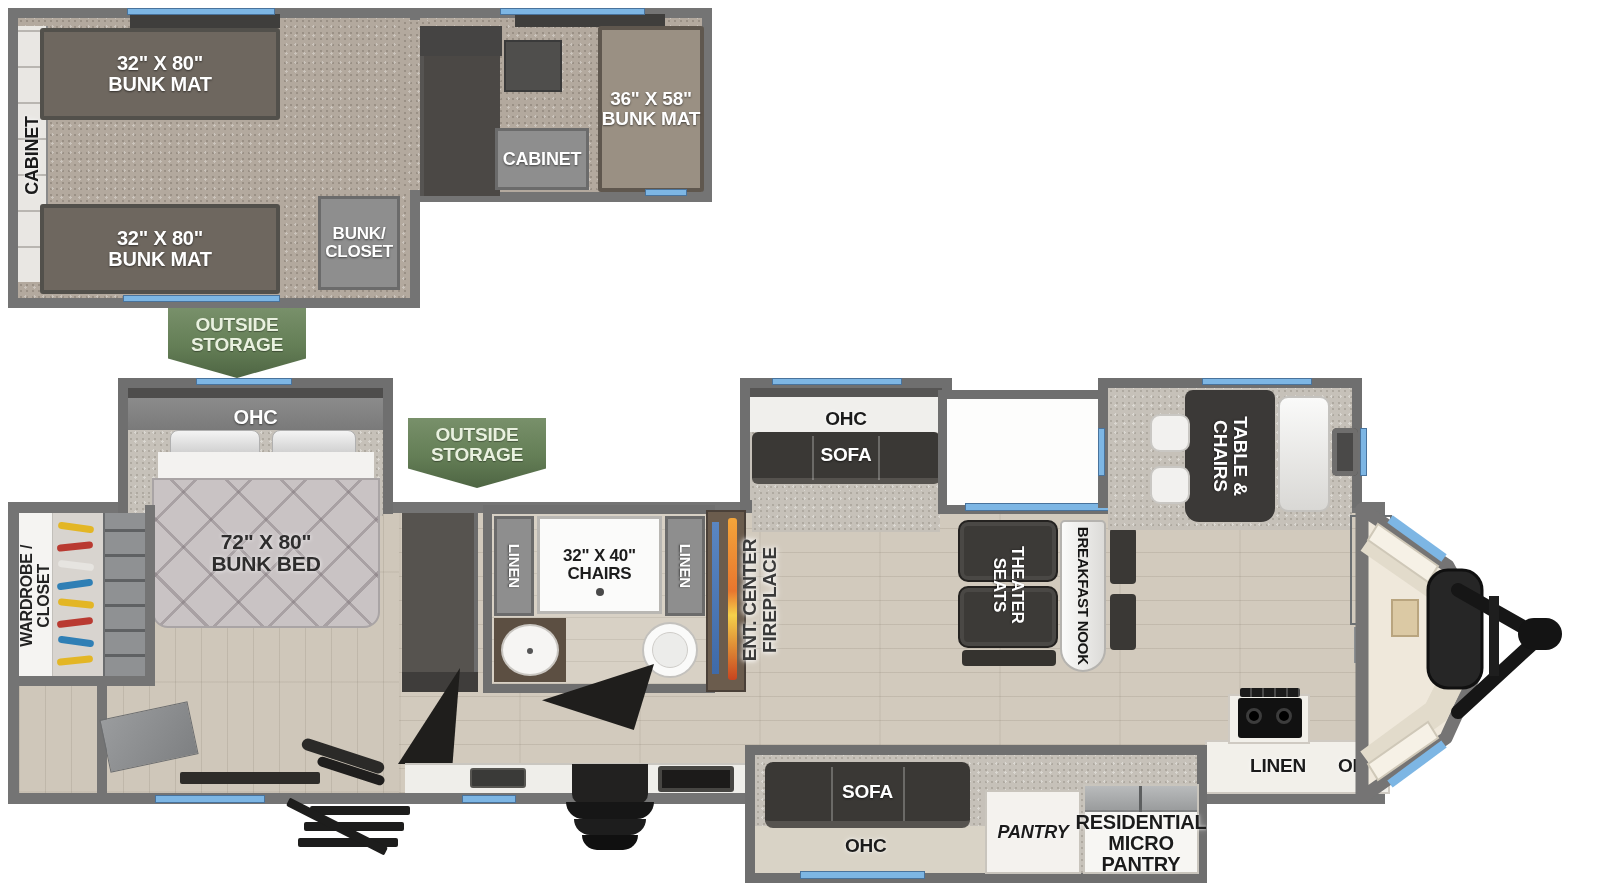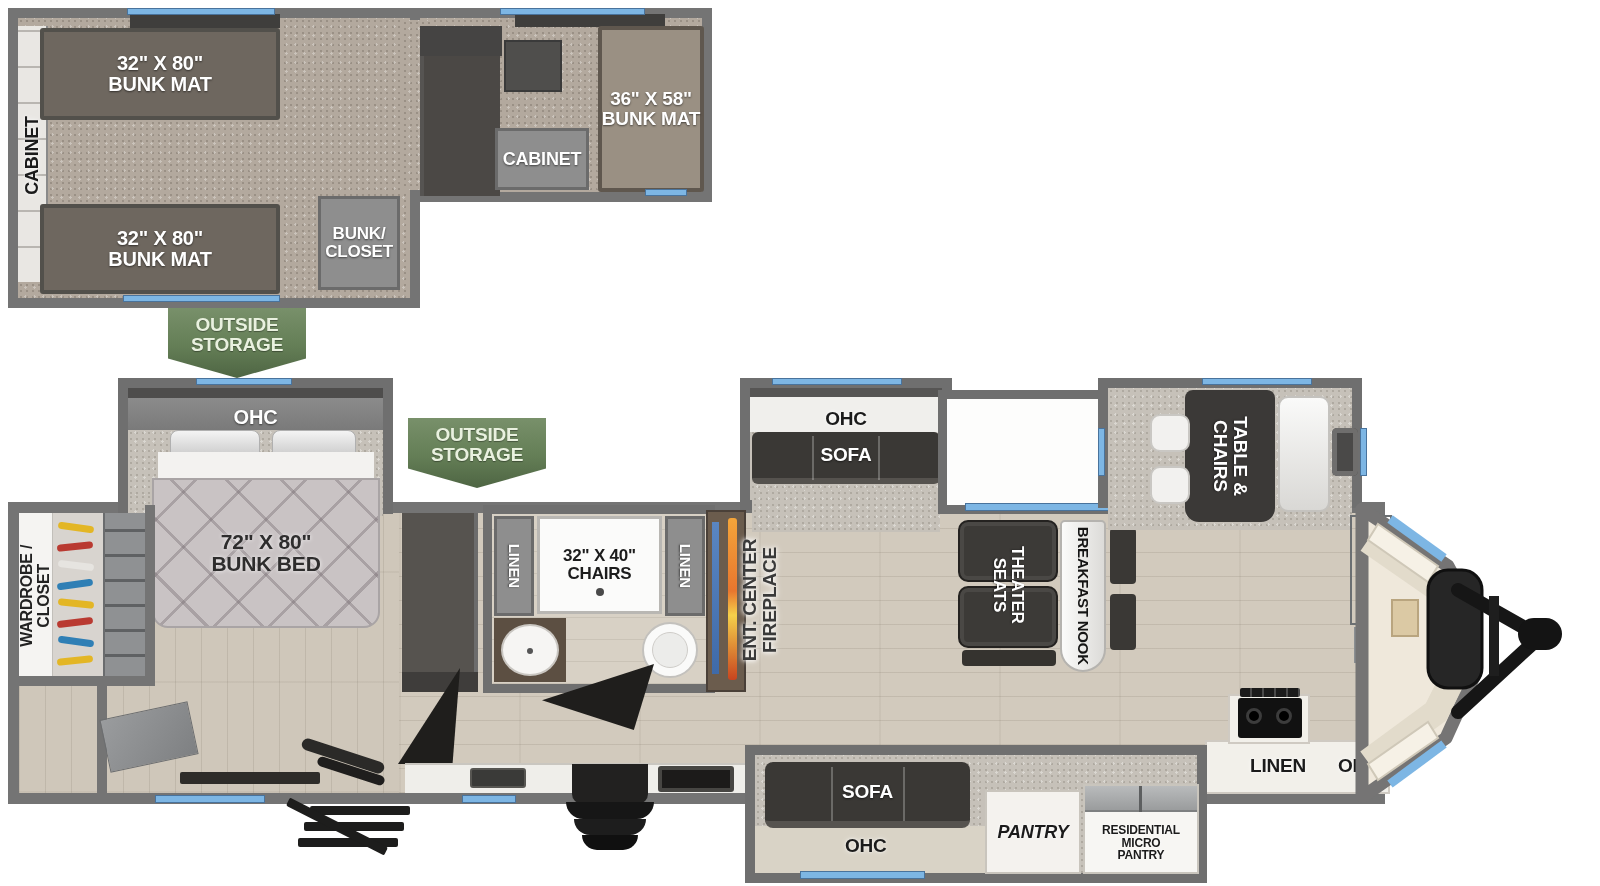--- a/index.html
+++ b/index.html
@@ -287,21 +287,21 @@
     <div class="lbl lw" style="font-size:19px;">SOFA</div>
   </div>
   <div class="lbl lb abs" style="left:845px;top:836px;font-size:19px;">OHC</div>
   <div class="abs" style="left:985px;top:790px;width:96px;height:84px;background:#f4f2ee;border:2px solid #c9c5bd;display:flex;align-items:center;justify-content:center;">
     <div class="lbl lb" style="font-size:18px;font-style:italic;">PANTRY</div>
   </div>
   <div class="abs" style="left:1083px;top:784px;width:116px;height:90px;background:#f7f6f3;border:2px solid #c9c5bd;"></div>
   <div class="abs" style="left:1085px;top:786px;width:112px;height:26px;background:linear-gradient(180deg,#b9bbbc,#9a9c9d);border-bottom:2px solid #7e8081;"></div>
   <div class="abs" style="left:1139px;top:786px;width:3px;height:26px;background:#5d5f60;"></div>
   <div class="abs" style="left:1083px;top:812px;width:116px;height:62px;display:flex;align-items:center;justify-content:center;">
-    <div class="lbl lb" style="font-size:12px;">
+    <div class="lbl lb" style="font-size:20px;">
       <span>RESIDENTIAL</span>
         <span>MICRO</span>
         <span>PANTRY</span>
     </div>
   </div>
   <div class="abs win" style="left:800px;top:871px;width:125px;height:8px;"></div>
 
   <div class="abs win" style="left:155px;top:795px;width:110px;height:8px;"></div>
   <div class="abs win" style="left:462px;top:795px;width:54px;height:8px;"></div>
 

